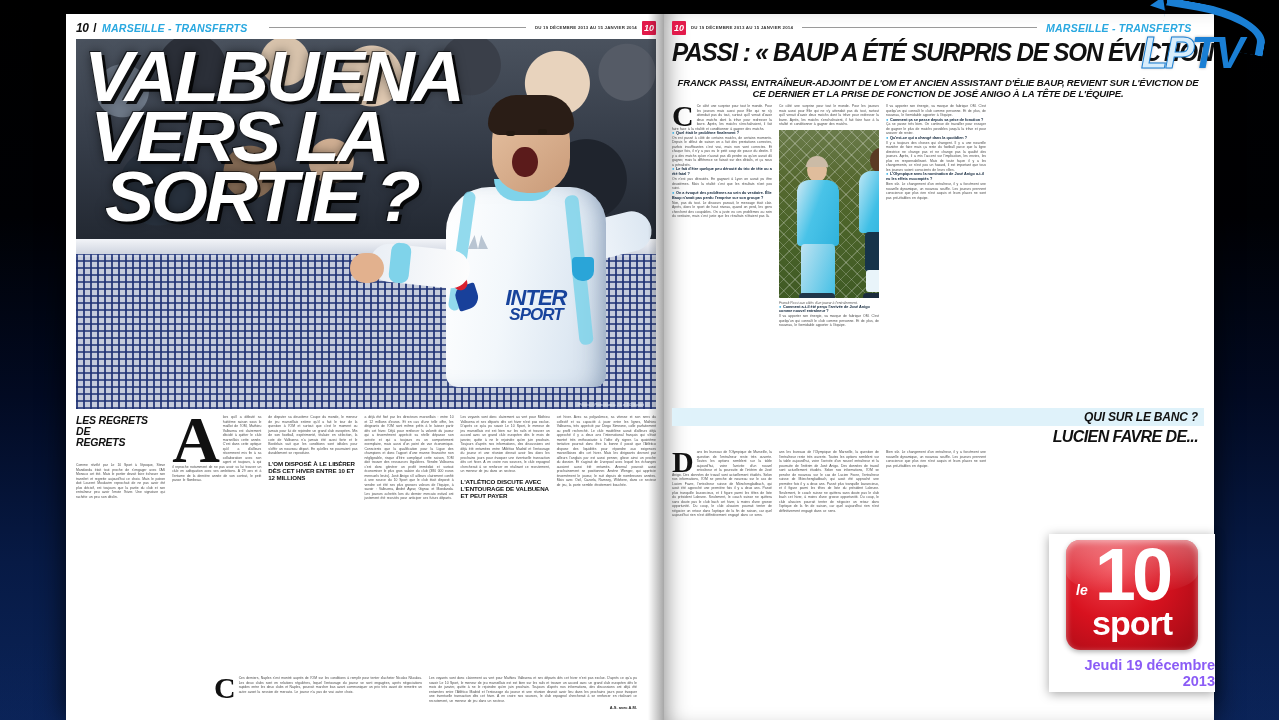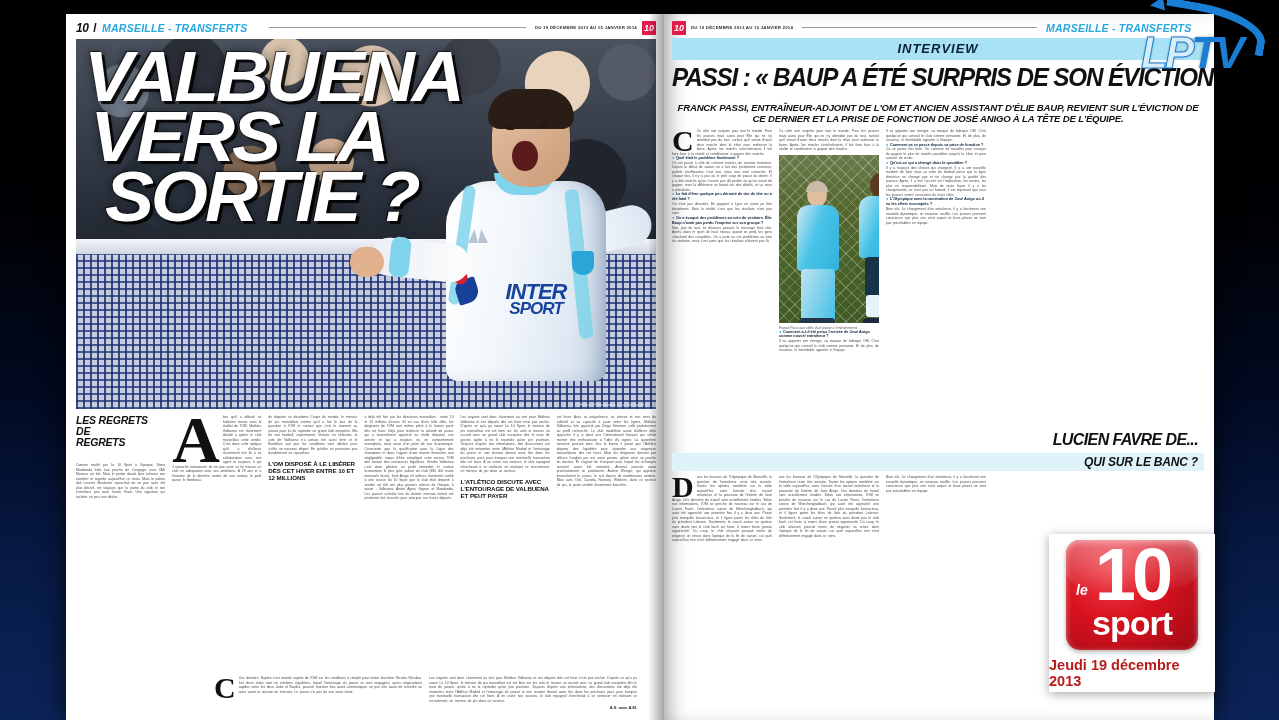--- a/index.html
+++ b/index.html
@@ -100,21 +100,21 @@
     background-image:
       repeating-linear-gradient(90deg, rgba(30,50,120,.85) 0 2px, rgba(255,255,255,0) 2px 7px),
       repeating-linear-gradient(0deg,  rgba(30,50,120,.75) 0 2px, rgba(255,255,255,0) 2px 7px);
     opacity:.95;
   }
   .pitchbar {
     position:absolute; left:0; right:0; top:54%; height:5%;
     background:linear-gradient(180deg,#f2f4f8,#c9cfdb);
   }
   
-  #player { position:absolute; left:300px; top:30px; width:280px; height:340px; }
+  #player { position:absolute; left:300px; top:36px; width:280px; height:340px; }
   .p-torso {
     position:absolute; left:70px; top:112px; width:160px; height:200px;
     background:linear-gradient(100deg,#ffffff 0%,#f2f7fb 40%,#dfe9f3 75%,#cfdbe8 100%);
     border-radius:44px 36px 12px 12px;
     box-shadow: inset -16px 0 26px -14px rgba(60,90,130,.55);
   }
   .p-stripe { position:absolute; background:#7fd3ea; opacity:.85; }
   .p-stripe.s1 { left:80px; top:116px; width:12px; height:120px; transform:rotate(8deg); border-radius:6px; }
   .p-stripe.s2 { left:196px; top:120px; width:14px; height:150px; transform:rotate(-6deg); border-radius:6px; }
   .p-collar {
@@ -346,21 +346,21 @@
   }
   #le10sport .le {
     position:absolute; left:10px; top:42px; color:#fff;
     font-weight:bold; font-size:14px; font-style:italic;
   }
   #le10sport .sport {
     position:absolute; left:0; right:0; top:64px; text-align:center;
     color:#fff; font-weight:bold; font-size:34px; letter-spacing:-1px;
   }
   #logo-date {
-    margin-top:7px; font-weight:bold; font-size:14.5px; color:#b91c1c;
+    margin-top:7px; font-weight:bold; font-size:14.5px; color:#8b5cf6;text-align:right;
   }
 </style>
 </head>
 <body>
 
 <div id="backdrop"></div>
 
 <div id="spread">
 
   <div class="page" id="page-left">
@@ -462,21 +462,20 @@
 
   <div class="page" id="page-right">
 
     <div class="folio-row">
       <span class="badge10">10</span>
       <span class="folio-date">DU 19 DÉCEMBRE 2013 AU 15 JANVIER 2014</span>
       <span class="folio-rule"></span>
       <span class="folio-rubric right">MARSEILLE - TRANSFERTS</span>
     </div>
 
-    <div id="interview-band">INTERVIEW</div>
 
     <div id="rp-title">PASSI : « BAUP A ÉTÉ SURPRIS DE SON ÉVICTION »</div>
 
     <div id="rp-standfirst">FRANCK PASSI, ENTRAÎNEUR-ADJOINT DE L'OM ET ANCIEN ASSISTANT D'ÉLIE BAUP, REVIENT SUR L'ÉVICTION DE CE DERNIER ET LA PRISE DE FONCTION DE JOSÉ ANIGO À LA TÊTE DE L'ÉQUIPE.</div>
 
     <div id="rp-body">
 
       <div class="rcol">
         <span class="dropcap sm">C</span>
         <div class="greeked">Ce côté une surprise pour tout le monde. Pour les joueurs mais aussi pour Élie qui ne s'y attendait pas du tout, surtout qu'il venait d'avoir deux matchs dont la trêve pour redresser la barre. Après, les matchs s'enchaînaient, il fait faire face à la réalité et conditionner à gagner des matchs.</div>
@@ -517,22 +516,22 @@
         <div class="greeked">Il va apporter son énergie, sa marque de fabrique OM. C'est quelqu'un qui connaît le club comme personne. Et de plus, de nouveau, le formidable apporter à l'équipe.</div>
         <div class="q">Comment ça se passe depuis sa prise de fonction ?</div>
         <div class="greeked">Ça se passe très bien. On continue de travailler pour essayer de gagner le plus de matchs possibles jusqu'à la trêve et pour assurer de rester.</div>
         <div class="q">Qu'est-ce qui a changé dans la quotidien ?</div>
         <div class="greeked">Il y a toujours des choses qui changent. Il y a une nouvelle manière de faire mais ça reste du football parce que la ligne directrice ne change pas et ne change pas la qualité des joueurs. Après, il a mis l'accent sur l'implication, les envies, les plus en responsabilisant. Mais de toute façon il y a les changements, ce n'est pas un hasard, il est important que tous les joueurs soient conscients de leurs rôles.</div>
         <div class="q">L'Olympique avec la nomination de José Anigo a-t-il eu les effets escomptés ?</div>
         <div class="greeked">Bien sûr. Le changement d'un entraîneur, il y a forcément une nouvelle dynamique, un nouveau souffle. Les joueurs prennent conscience que plus rien n'est acquis et leurs places ne sont pas pré-établies en équipe.</div>
       </div>
     </div>
 
+    <div id="qui-band">QUI SUR LE BANC ?</div>
     <div id="favre-title">LUCIEN FAVRE DE...</div>
-    <div id="qui-band">QUI SUR LE BANC ?</div>
 
     <div id="favre-body">
       <div class="rcol">
         <span class="dropcap sm">D</span>
         <div class="greeked">ans les bureaux de l'Olympique de Marseille, la question de l'entraîneur reste très ouverte. Toutes les options semblent sur la table aujourd'hui, voire l'arrivée d'un nouvel entraîneur et la poursuite de l'intérim de José Anigo. Des données de travail sont actuellement étudiés. Selon nos informations, l'OM se penche de nouveau sur le cas de Lucien Favre, l'entraîneur suisse de Mönchengladbach, qui avait été approché une première fois il y a deux ans. Passé plus tranquille laurancieux, et il figure parmi les têtes de liste du président Labrune. Seulement, le coach suisse ne quittera sans doute pas le club bach cet hiver, à moins d'une grosse opportunité. Du coup, le club alsacien pourrait tenter de négocier un retour dans l'optique de la fin de saison, car quel aujourd'hui rien n'est définitivement engagé dans ce sens.</div>
       </div>
       <div class="rcol">
         <div class="greeked">ans les bureaux de l'Olympique de Marseille, la question de l'entraîneur reste très ouverte. Toutes les options semblent sur la table aujourd'hui, voire l'arrivée d'un nouvel entraîneur et la poursuite de l'intérim de José Anigo. Des données de travail sont actuellement étudiés. Selon nos informations, l'OM se penche de nouveau sur le cas de Lucien Favre, l'entraîneur suisse de Mönchengladbach, qui avait été approché une première fois il y a deux ans. Passé plus tranquille laurancieux, et il figure parmi les têtes de liste du président Labrune. Seulement, le coach suisse ne quittera sans doute pas le club bach cet hiver, à moins d'une grosse opportunité. Du coup, le club alsacien pourrait tenter de négocier un retour dans l'optique de la fin de saison, car quel aujourd'hui rien n'est définitivement engagé dans ce sens.</div>
       </div>
       <div class="rcol">

